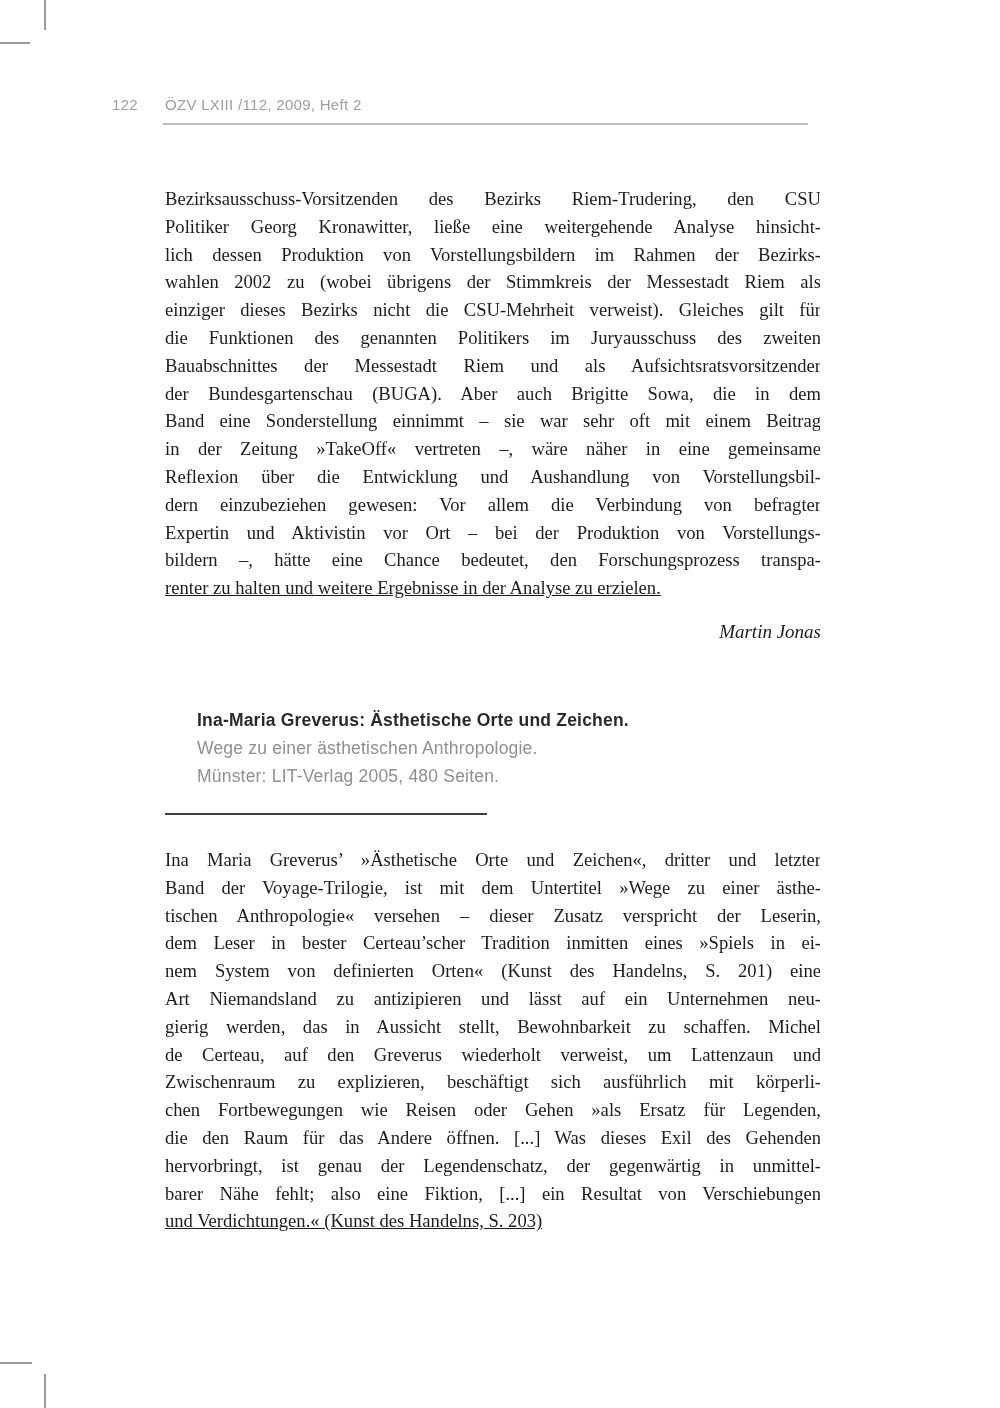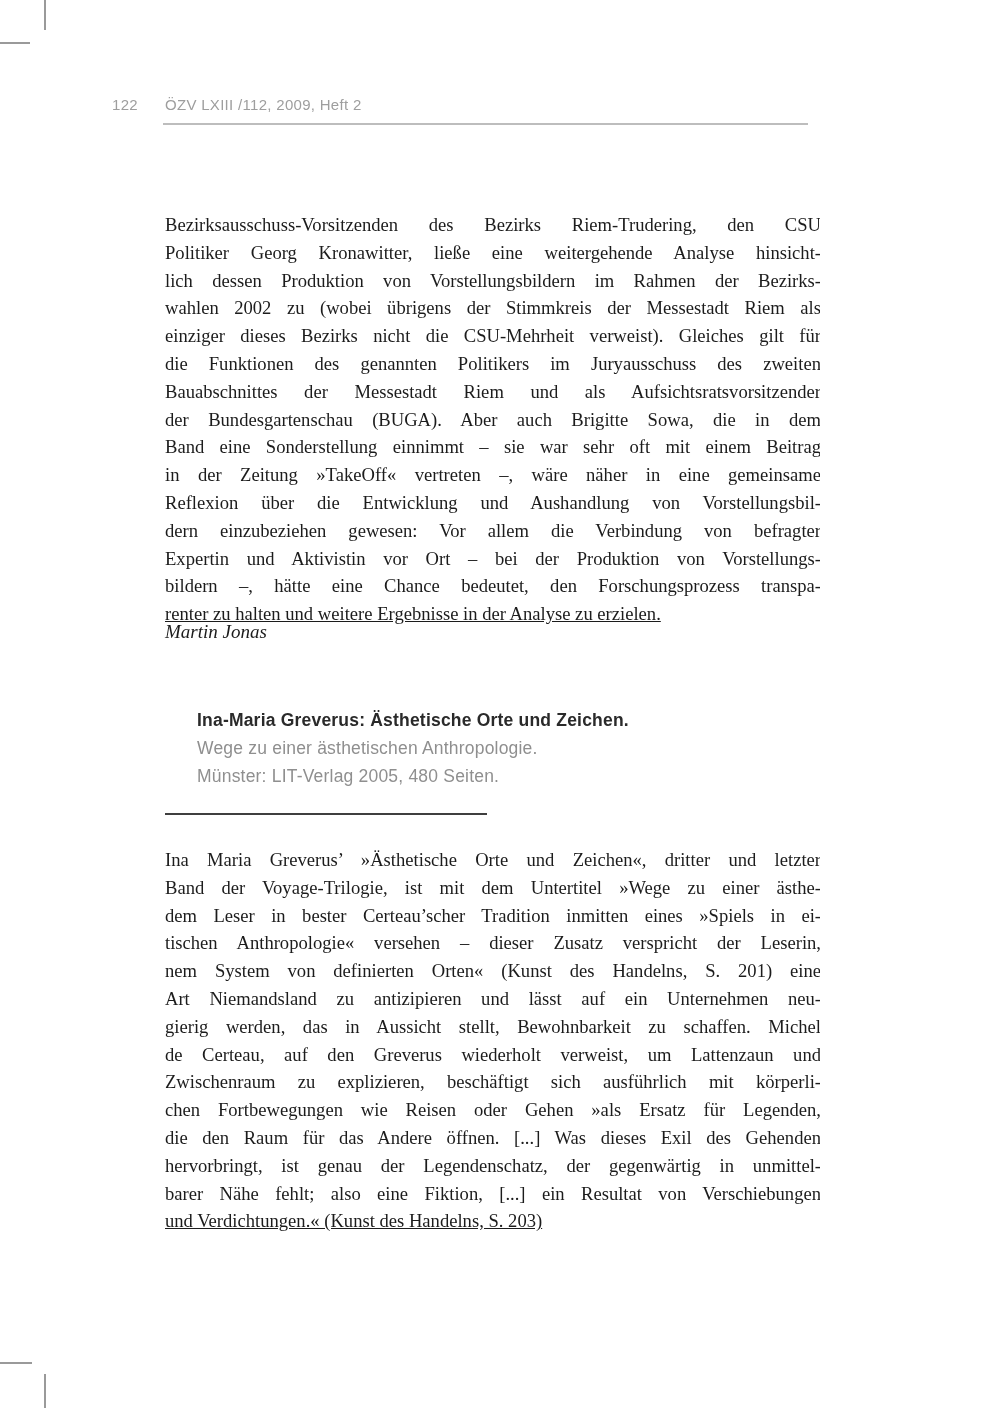--- a/index.html
+++ b/index.html
@@ -40,25 +40,26 @@
   .para .line {
     text-align: justify;
     text-align-last: justify;
     line-height: 27.8px;
     height: 27.8px;
     white-space: nowrap;
     overflow: visible;
   }
   .para .line:last-child { text-align-last: left; text-decoration: underline; }
 
-  .para1 { top: 185px; margin-top: 26px; }
+  .para1 { top: 185px; }
   .author {
     top: 618px;
     font-size: 19px; font-style: italic; color: #1c1c1c;
     line-height: 28px;
+    text-align: right;
   }
 
   .book-head {
     top: 706px;
     font-family: "Liberation Sans", sans-serif;
     font-size: 17.5px; line-height: 28px; letter-spacing: 0.2px; margin-left: 32px;
   }
   .book-head .title   { font-weight: 700; color: #2a2a2a; }
   .book-head .subtitle{ font-weight: 400; color: #8f8f8f; }
   .book-head .imprint { font-weight: 400; color: #8f8f8f; }
@@ -110,22 +111,22 @@
     <div class="title">Ina-Maria Greverus: Ästhetische Orte und Zeichen.</div>
     <div class="subtitle">Wege zu einer ästhetischen Anthropologie.</div>
     <div class="imprint">Münster: LIT-Verlag 2005, 480 Seiten.</div>
   </div>
 
   <div class="section-rule"></div>
 
   <div class="col para para2">
       <div class="line">Ina Maria Greverus’ »Ästhetische Orte und Zeichen«, dritter und letzter</div>
       <div class="line">Band der Voyage-Trilogie, ist mit dem Untertitel »Wege zu einer ästhe-</div>
+      <div class="line">tischen Anthropologie« versehen – dieser Zusatz verspricht der Leserin,</div>
       <div class="line">dem Leser in bester Certeau’scher Tradition inmitten eines »Spiels in ei-</div>
-      <div class="line">tischen Anthropologie« versehen – dieser Zusatz verspricht der Leserin,</div>
       <div class="line">nem System von definierten Orten« (Kunst des Handelns, S. 201) eine</div>
       <div class="line">Art Niemandsland zu antizipieren und lässt auf ein Unternehmen neu-</div>
       <div class="line">gierig werden, das in Aussicht stellt, Bewohnbarkeit zu schaffen. Michel</div>
       <div class="line">de Certeau, auf den Greverus wiederholt verweist, um Lattenzaun und</div>
       <div class="line">Zwischenraum zu explizieren, beschäftigt sich ausführlich mit körperli-</div>
       <div class="line">chen Fortbewegungen wie Reisen oder Gehen »als Ersatz für Legenden,</div>
       <div class="line">die den Raum für das Andere öffnen. [...] Was dieses Exil des Gehenden</div>
       <div class="line">hervorbringt, ist genau der Legendenschatz, der gegenwärtig in unmittel-</div>
       <div class="line">barer Nähe fehlt; also eine Fiktion, [...] ein Resultat von Verschiebungen</div>
       <div class="line">und Verdichtungen.« (Kunst des Handelns, S. 203)</div>

